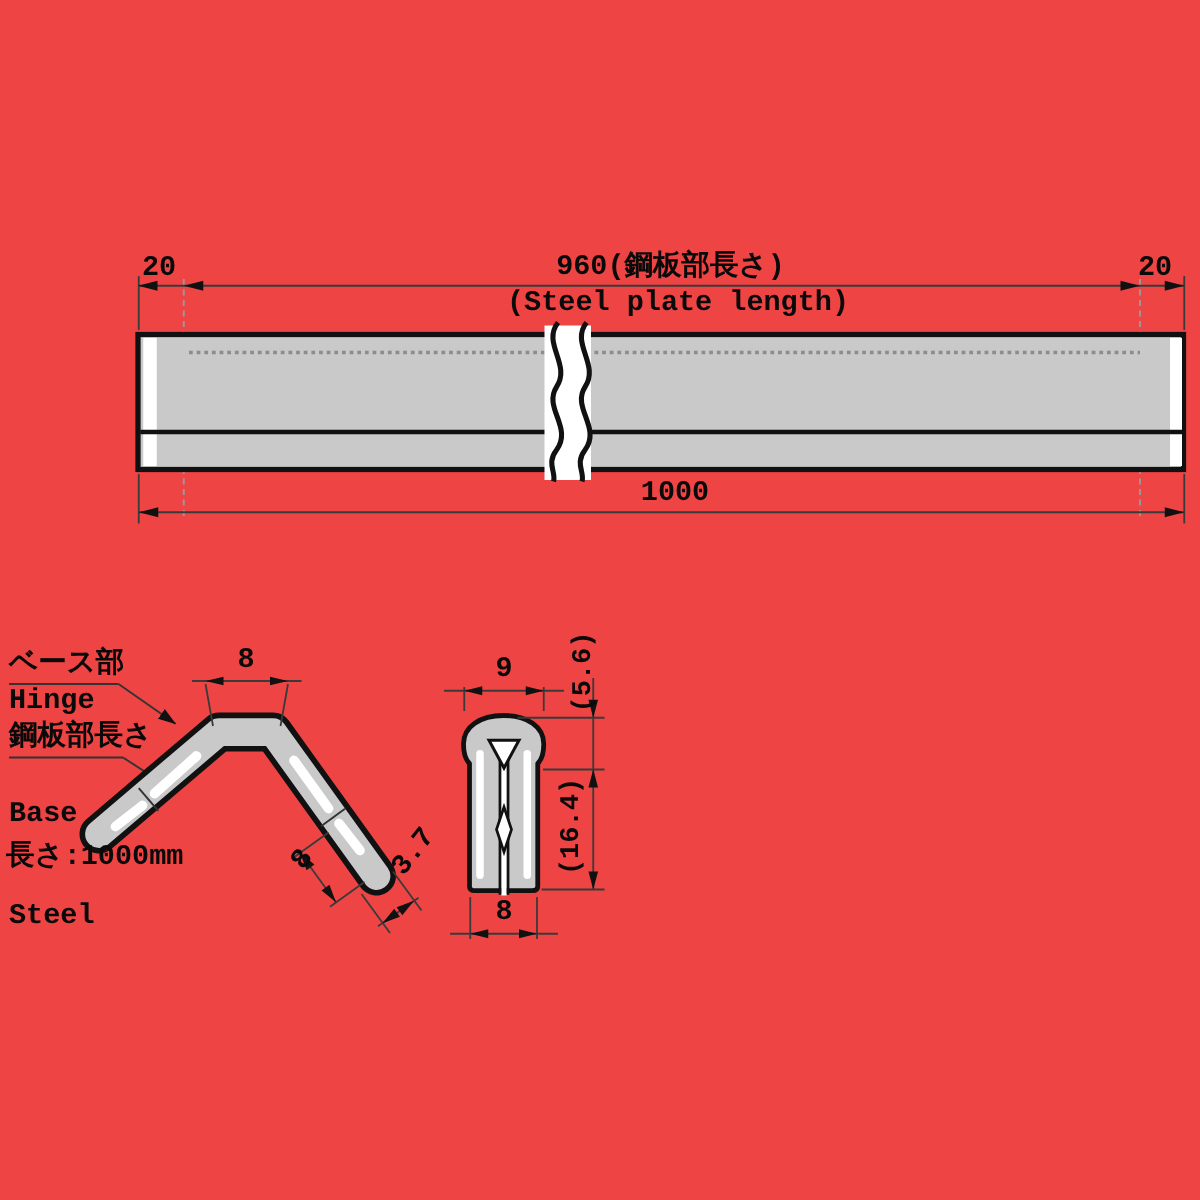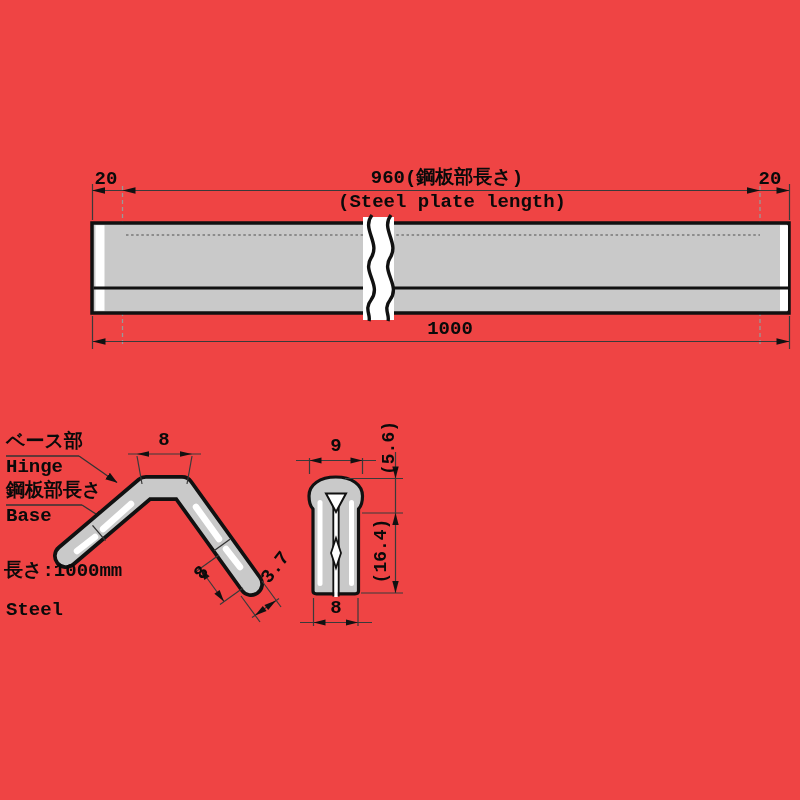--- a/index.html
+++ b/index.html
@@ -184,21 +184,21 @@
 
   <span class="lbl" style="left:106px;top:179px">20</span>
   <span class="lbl" style="left:447px;top:178px">960(鋼板部長さ)</span>
   <span class="lbl" style="left:452px;top:202px">(Steel plate length)</span>
   <span class="lbl" style="left:770px;top:179px">20</span>
   <span class="lbl" style="left:450px;top:329px">1000</span>
 
   <span class="lbl tl" style="left:6px;top:433px">ベース部</span>
   <span class="lbl tl" style="left:6px;top:458px">Hinge</span>
   <span class="lbl tl" style="left:6px;top:482px">鋼板部長さ</span>
-  <span class="lbl tl" style="left:6px;top:507px">Base</span>
+  <span class="lbl tl" style="left:6px;top:533px">Base</span>
   <span class="lbl tl" style="left:4px;top:562px">長さ:1000mm</span>
   <span class="lbl tl" style="left:6px;top:601px">Steel</span>
 
   <span class="lbl" style="left:164px;top:440px">8</span>
   <span class="lbl r55" style="left:202px;top:573px">8</span>
   <span class="lbl r52" style="left:276px;top:568px">3.7</span>
 
   <span class="lbl" style="left:336px;top:446px">9</span>
   <span class="lbl r90 small" style="left:389px;top:448px">(5.6)</span>
   <span class="lbl r90 small" style="left:381px;top:551px">(16.4)</span>

